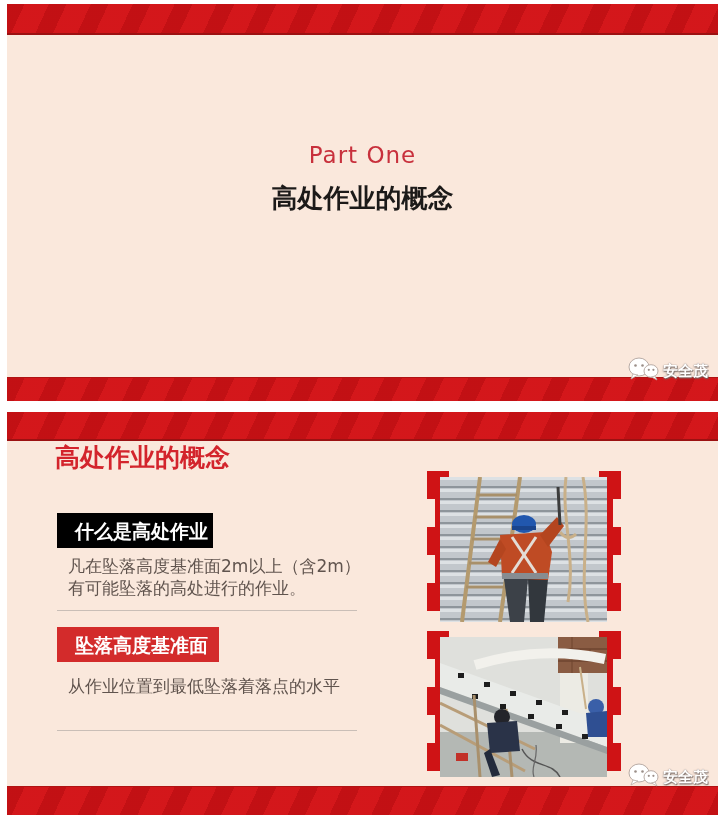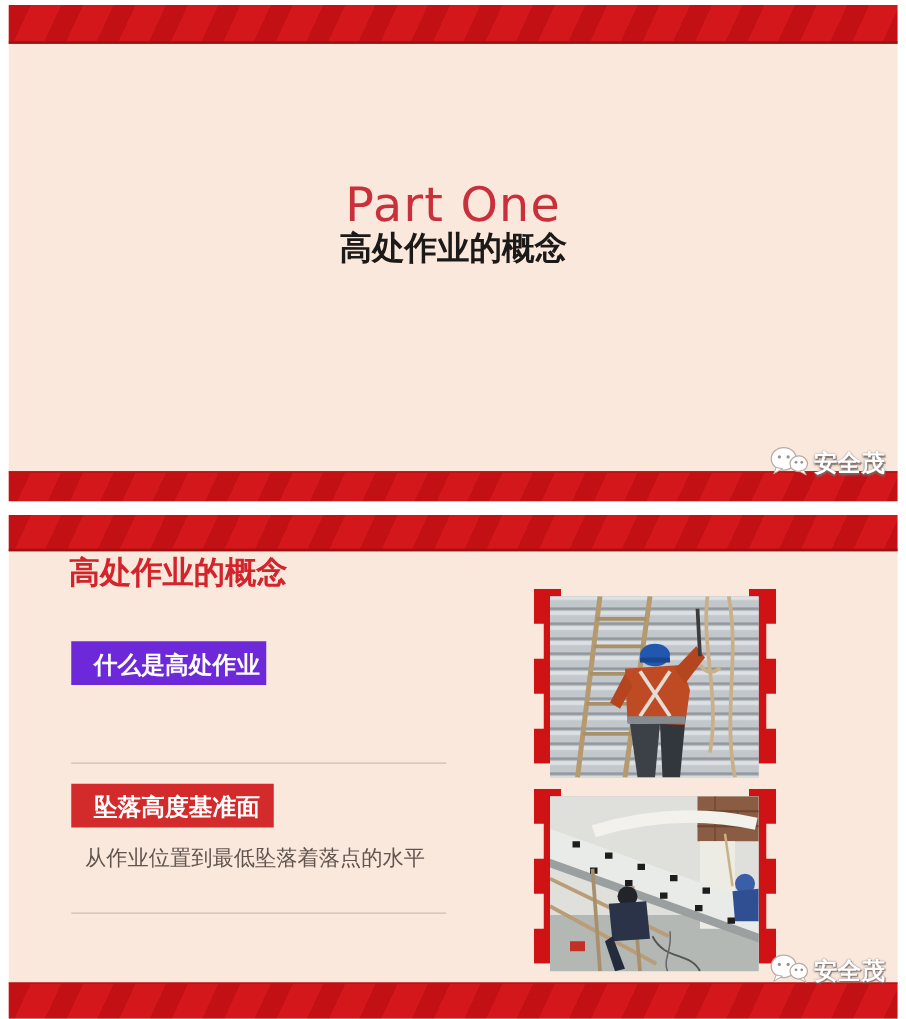--- a/index.html
+++ b/index.html
@@ -13,29 +13,29 @@
   .bar{
     position:absolute;left:0;width:100%;background-color:#d01317;
     background-image:repeating-linear-gradient(115deg,rgba(110,0,0,.14) 0 16px,rgba(255,70,70,.08) 16px 38px);
   }
   .bar-top1{top:0;height:29px;border-bottom:2px solid #9c1112;}
   .bar-bottom1{bottom:0;height:23px;border-top:1px solid #b01313;}
   .bar-top2{top:0;height:27px;border-bottom:2px solid #9c1112;}
   .bar-bottom2{bottom:0;height:28px;border-top:1px solid #b01313;}
 
   .part-label{position:absolute;top:138px;left:0;width:100%;text-align:center;
-    font-size:38px;letter-spacing:1px;color:#c8303c;}
+    font-size:23px;letter-spacing:1px;color:#c8303c;}
   .slide1-title{position:absolute;top:177px;left:0;width:100%;text-align:center;
     font-size:26px;font-weight:bold;color:#1c1a19;}
 
   .slide2-title{position:absolute;top:29px;left:48px;font-size:25px;font-weight:bold;color:#d3242c;}
 
   .label-box{position:absolute;left:50px;height:35px;box-sizing:border-box;
     padding:6px 0 0 18px;font-size:19px;font-weight:bold;color:#ffffff;}
-  .label-dark{top:101px;width:156px;background:#6d28d9;}
+  .label-dark{top:101px;width:156px;background:#000000;}
   .label-red{top:215px;width:162px;background:#d32b2b;}
 
   .body-text{position:absolute;left:61px;font-size:17px;line-height:22px;color:#60544e;}
   .body-1{top:143px;}
   .body-2{top:264px;font-family:Liberation Serif, serif;}
 
   .divider{position:absolute;left:50px;width:300px;height:1px;background:#c9beb7;}
   .divider-1{top:198px;}
   .divider-2{top:318px;}
 
@@ -46,21 +46,21 @@
   .bracket-left{left:0;
     clip-path:polygon(0 0,22px 0,22px 140px,0 140px,0 112px,8px 112px,8px 84px,0 84px,0 56px,8px 56px,8px 28px,0 28px);}
   .bracket-right{left:172px;
     clip-path:polygon(22px 0,0 0,0 140px,22px 140px,22px 112px,14px 112px,14px 84px,22px 84px,22px 56px,14px 56px,14px 28px,22px 28px);}
   .photo{position:absolute;left:13px;top:6px;width:167px;display:block;background:#c3c8cd;}
   .photo svg{display:block;}
 
   .logo{position:absolute;display:flex;align-items:center;gap:4px;z-index:6;}
   .logo-1{top:352px;right:10px;}
   .logo-2{top:350px;right:10px;}
-  .logo-text{font-size:19px;font-weight:bold;color:#ffffff;
+  .logo-text{font-size:15px;font-weight:bold;color:#ffffff;
     text-shadow:0 1px 2px rgba(120,105,100,.95),0 0 1px #8a7f7c,1px 1px 0 rgba(110,100,95,.6);}
 </style>
 </head>
 <body>
 
 <div class="slide" id="slide1">
   <div class="bar bar-top1"></div>
 
   <div class="part-label">Part One</div>
   <div class="slide1-title">高处作业的概念</div>
@@ -83,20 +83,24 @@
 
   <div class="bar bar-bottom1"></div>
 </div>
 
 <div class="slide" id="slide2">
   <div class="bar bar-top2"></div>
 
   <div class="slide2-title">高处作业的概念</div>
 
   <div class="label-box label-dark">什么是高处作业</div>
+  <div class="body-text body-1">
+    <div>凡在坠落高度基准面2m以上（含2m）</div>
+    <div>有可能坠落的高处进行的作业。</div>
+  </div>
   <div class="divider divider-1"></div>
 
   <div class="label-box label-red">坠落高度基准面</div>
   <div class="body-text body-2">
     <div>从作业位置到最低坠落着落点的水平</div>
   </div>
   <div class="divider divider-2"></div>
 
   <div class="photo-group group-1">
     <div class="bracket bracket-left"></div>

